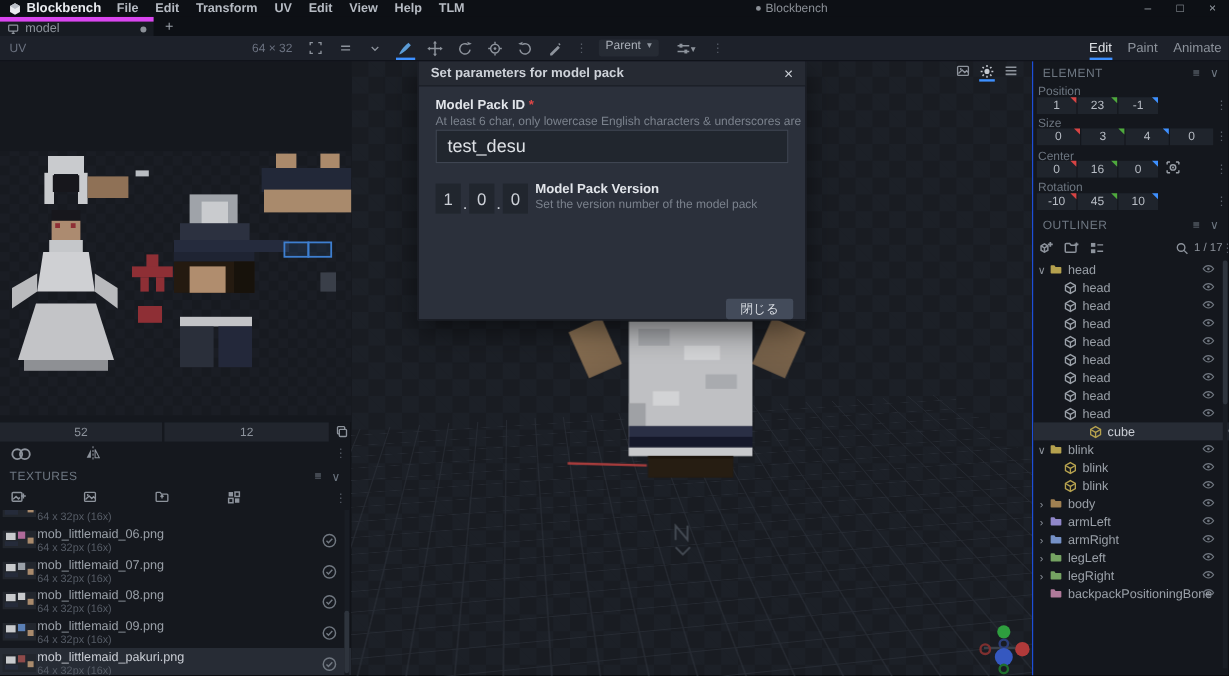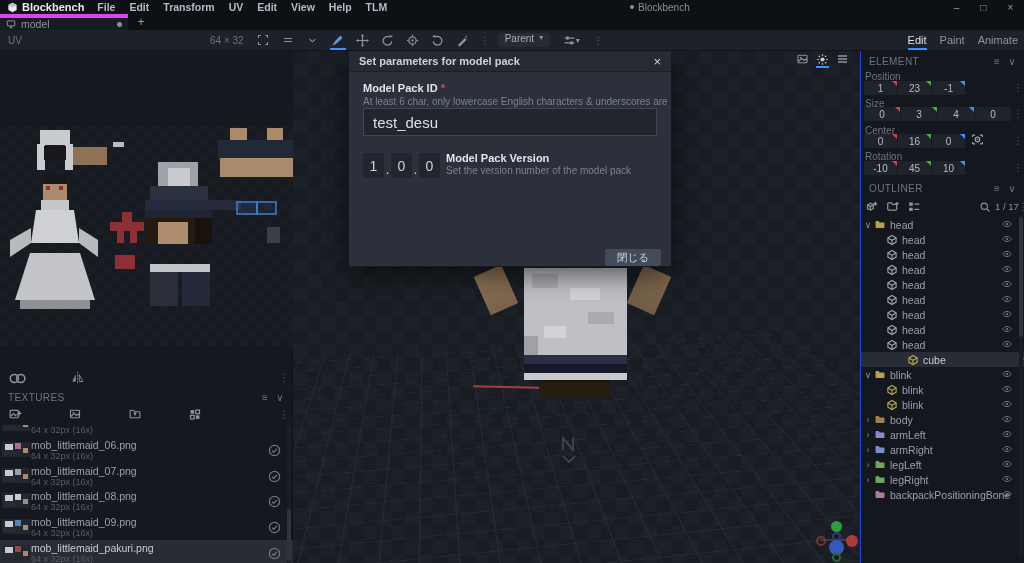--- a/index.html
+++ b/index.html
@@ -342,20 +342,32 @@
       <rect x="267" y="177" width="13" height="16" fill="#3a3f49"></rect>
 
       <polygon points="30,203 80,203 95,250 15,250" fill="#c3c4c7"></polygon>
       <rect x="20" y="250" width="70" height="9" fill="#8e9094"></rect>
       <rect x="115" y="205" width="20" height="14" fill="#8e2f35"></rect>
       <rect x="150" y="214" width="60" height="8" fill="#c3c4c7"></rect>
       <rect x="150" y="222" width="28" height="34" fill="#2a2f3a"></rect>
       <rect x="182" y="222" width="28" height="34" fill="#23283a"></rect>
     </svg>
 
+    <div class="slider-row">
+      <div class="slider-box sb1">52</div>
+      <div class="slider-box sb2">12</div>
+      <div class="copy-btn">
+        <span class="icon">
+          <svg width="12" height="12" viewBox="0 0 16 16" fill="none" stroke="currentColor" stroke-width="1.5">
+              <rect x="5" y="5" width="8" height="8" rx="1"></rect>
+              <path d="M11 5V3a1 1 0 0 0-1-1H4a1 1 0 0 0-1 1v6a1 1 0 0 0 1 1h1"></path>
+            </svg>
+        </span>
+      </div>
+    </div>
 
     <div class="uvtool-row">
       <span class="icon abs" style="left:8px;top:3px;">
         <svg width="20" height="15" viewBox="0 0 22 16" fill="none" stroke="currentColor" stroke-width="1.7">
             <circle cx="7" cy="8" r="4.5"></circle>
             <circle cx="14" cy="8" r="4.5"></circle>
           </svg>
       </span>
       <span class="icon abs" style="left:70px;top:3px;">
         <svg width="15" height="14" viewBox="0 0 16 16">

